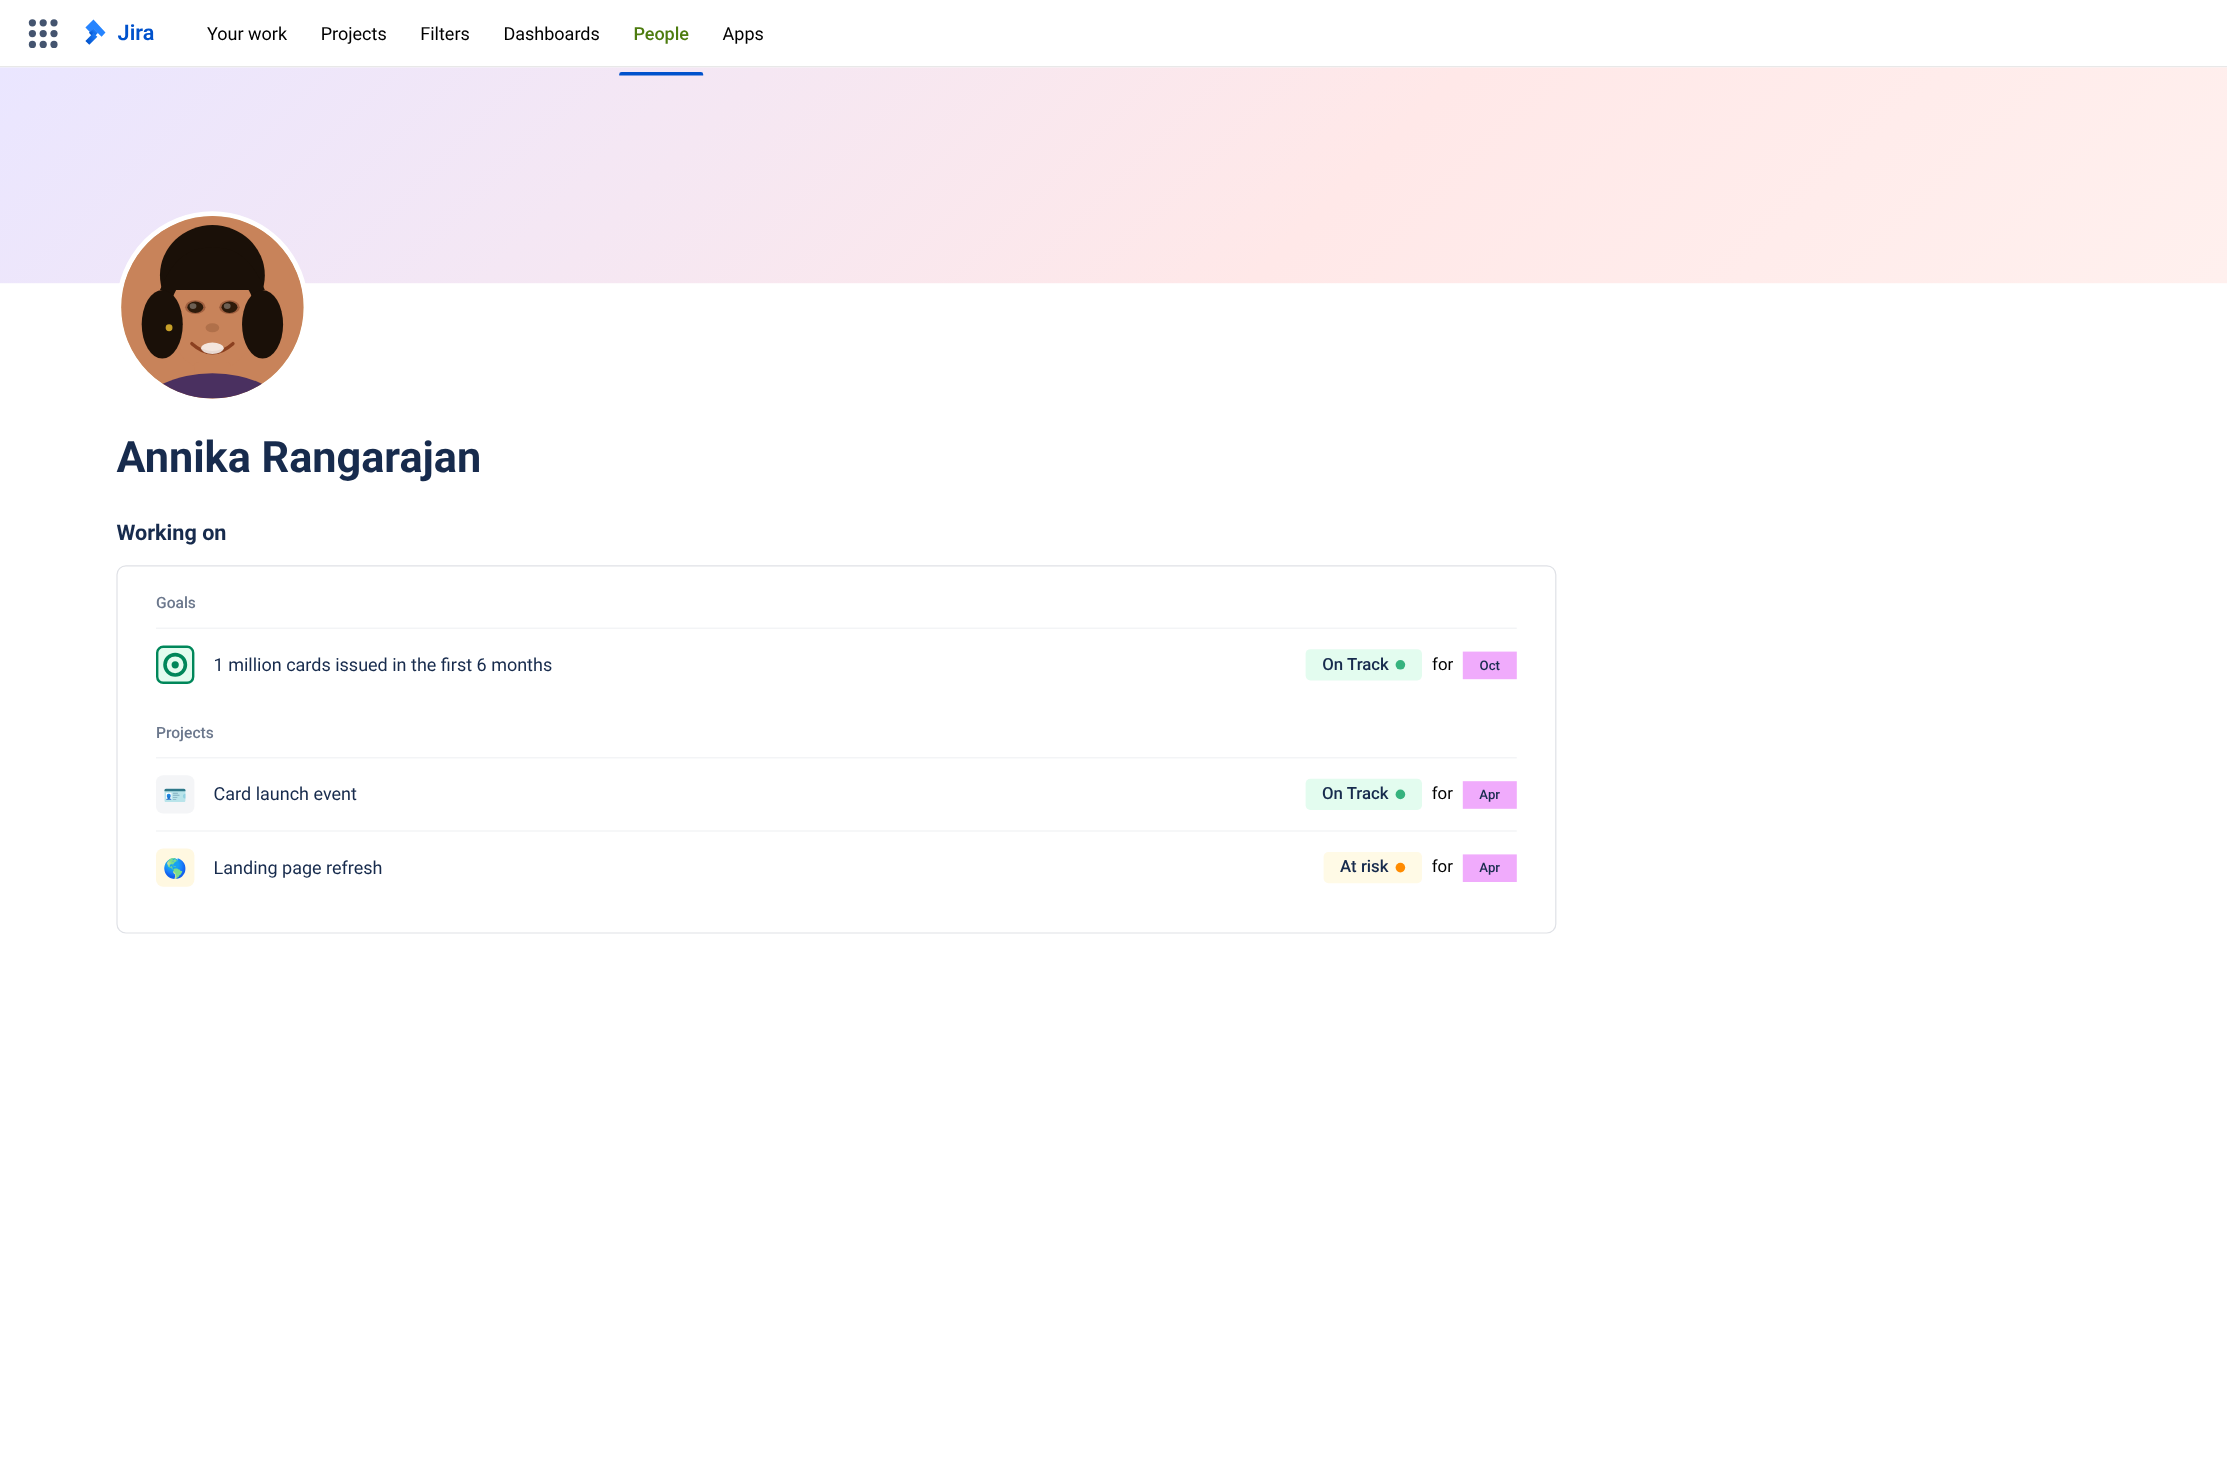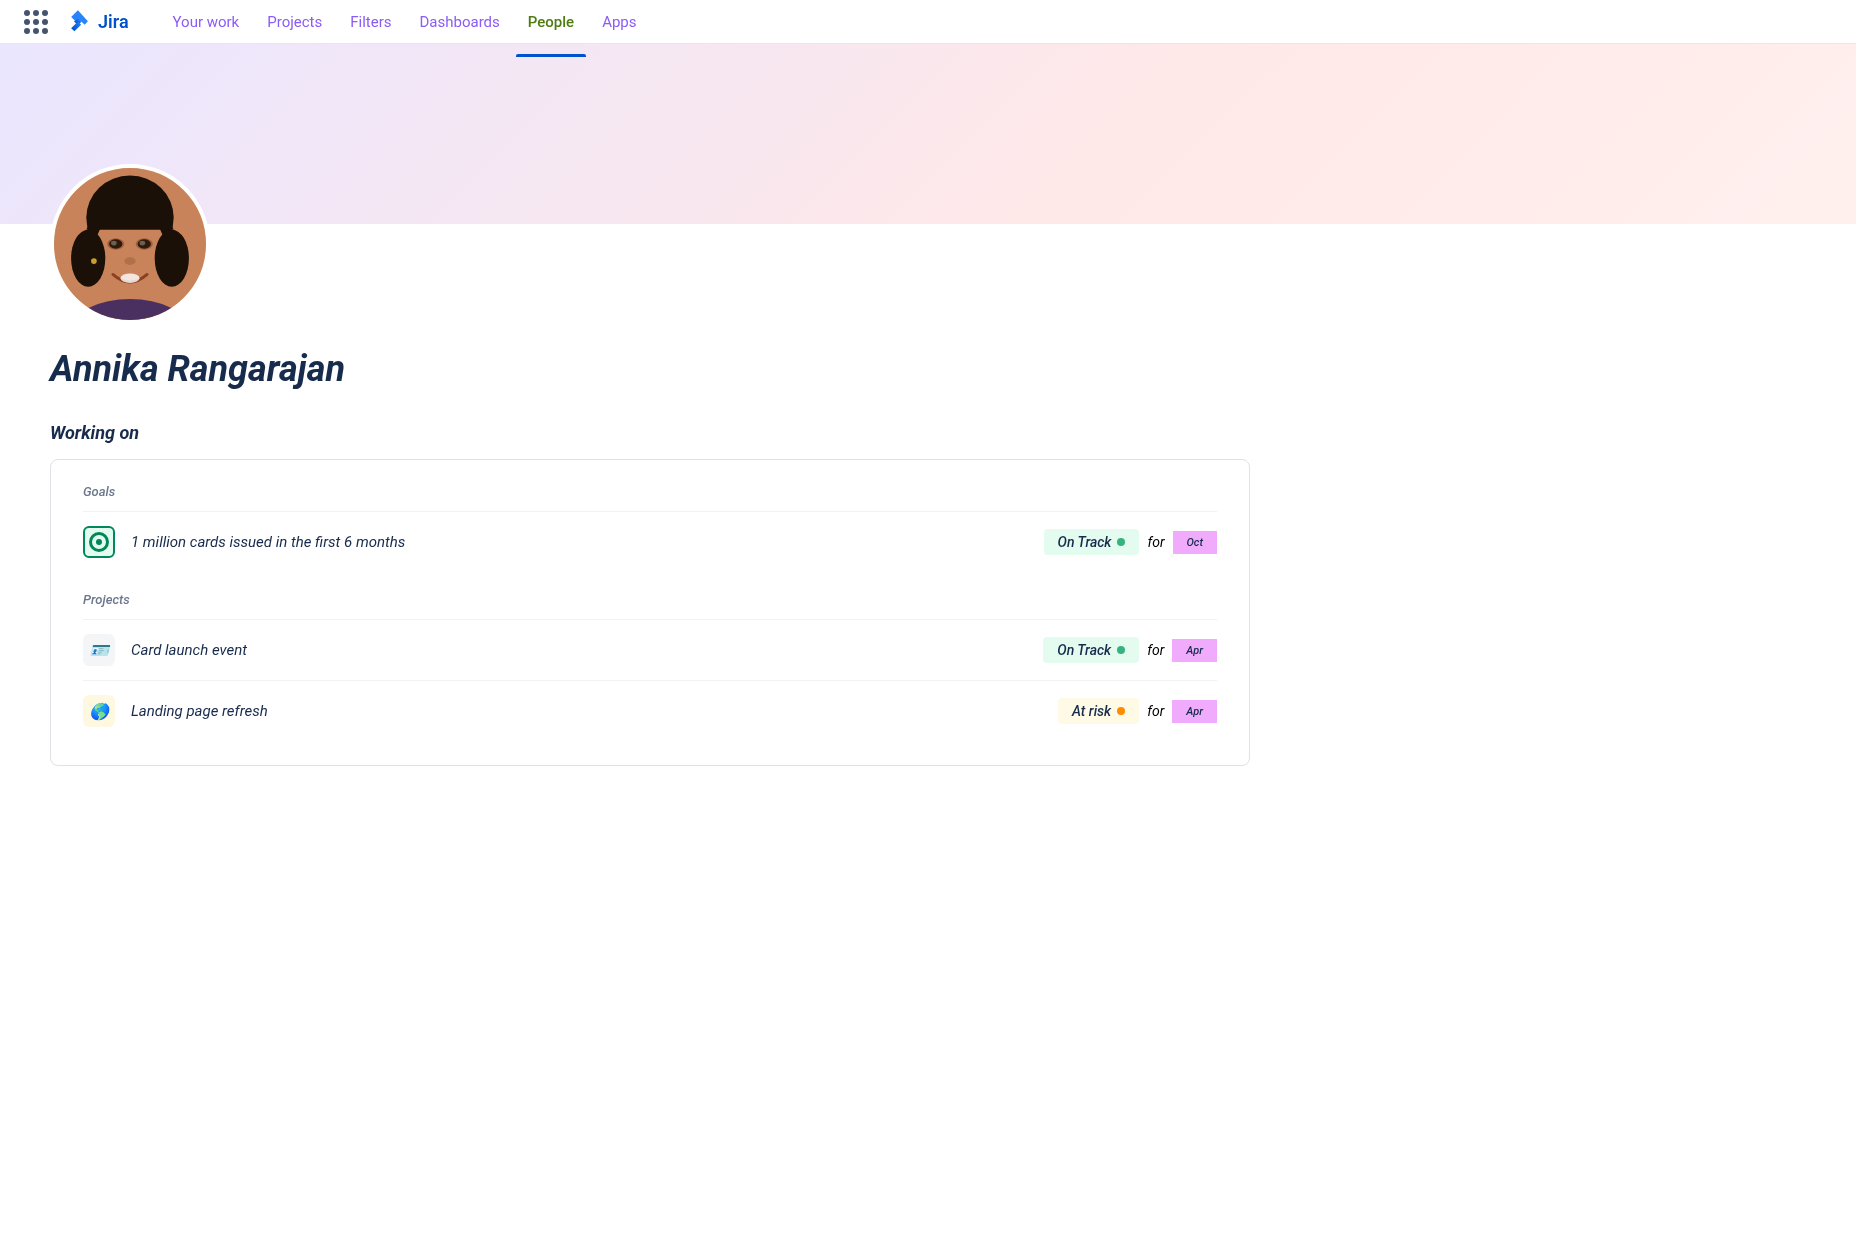--- a/index.html
+++ b/index.html
@@ -8,21 +8,21 @@
       background: #fff;
       color: #172B4D;
       width: 1856px;
       min-height: 1236px;
     }
 
     
     .navbar {
       display: flex;
       align-items: center;
-      height: 44px;
+      height: 56px;
       padding: 0 24px;
       border-bottom: 1px solid #e8e8e8;
       background: #fff;
       position: relative;
       z-index: 10;
     }
     .nav-dots {
       display: grid;
       grid-template-columns: repeat(3, 6px);
       grid-template-rows: repeat(3, 6px);
@@ -54,21 +54,21 @@
     }
     .nav-items {
       display: flex;
       align-items: center;
       gap: 4px;
       flex: 1;
     }
     .nav-item {
       padding: 8px 12px;
       font-size: 15px;
-      color: #8b5cf6;
+      color: #000000;
       cursor: pointer;
       border-radius: 4px;
       text-decoration: none;
       position: relative;
     }
     .nav-item.active {
       color: #4d7c0f;
       font-weight: 500;
     }
     .nav-item.active::after {
@@ -83,23 +83,22 @@
     }
 
     
     .hero-banner {
       height: 180px;
       background: linear-gradient(135deg, #EAE6FF 0%, #FFE8E8 60%, #FFF0EE 100%);
     }
 
     
     .profile-section {
-      padding: 0 50px;
-      position: relative;
-      font-style: italic;
+      padding: 0 97px;
+      position: relative;
     }
     .avatar-wrapper {
       position: relative;
       top: -60px;
       display: inline-block;
     }
     .avatar {
       width: 160px;
       height: 160px;
       border-radius: 50%;

